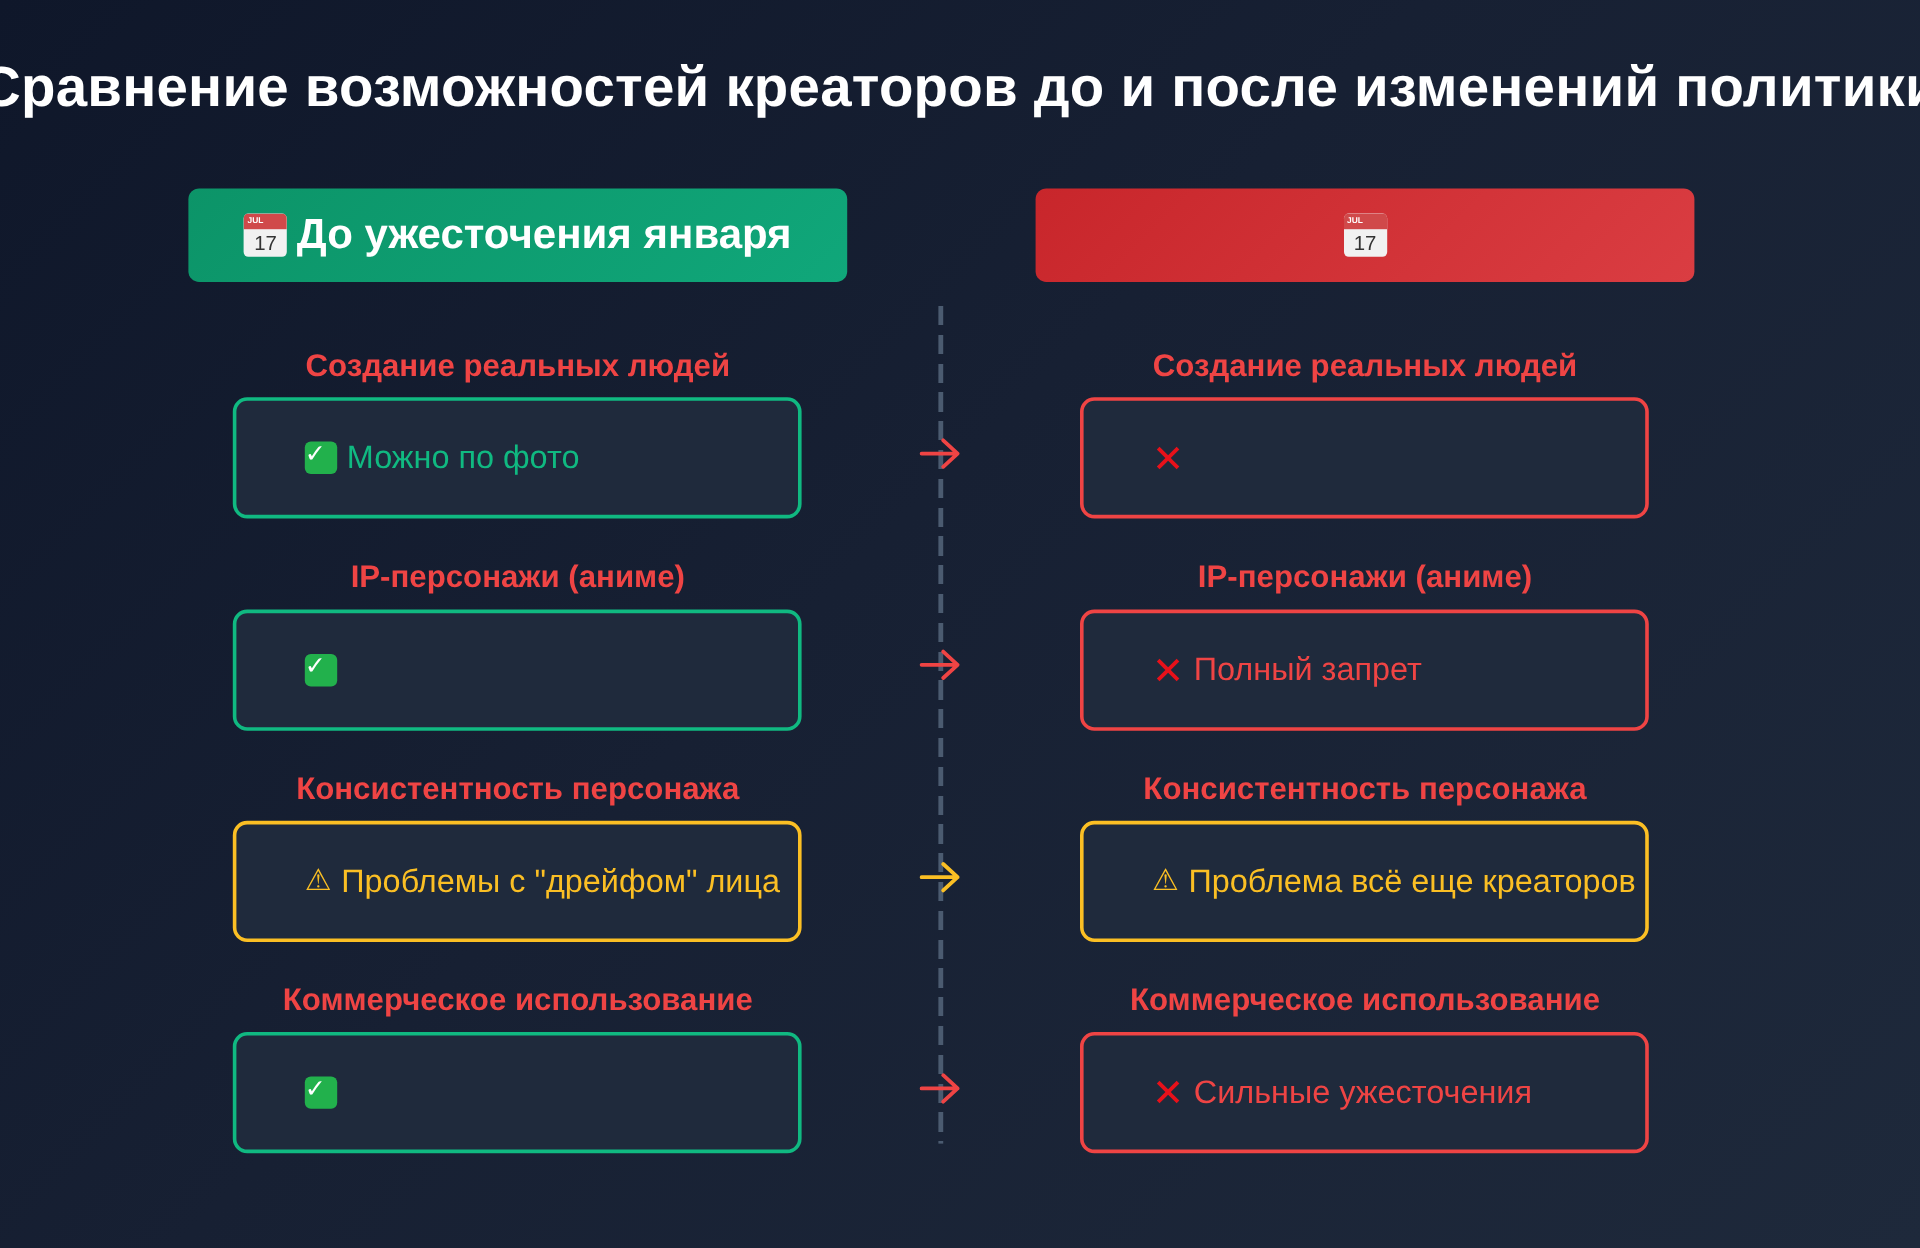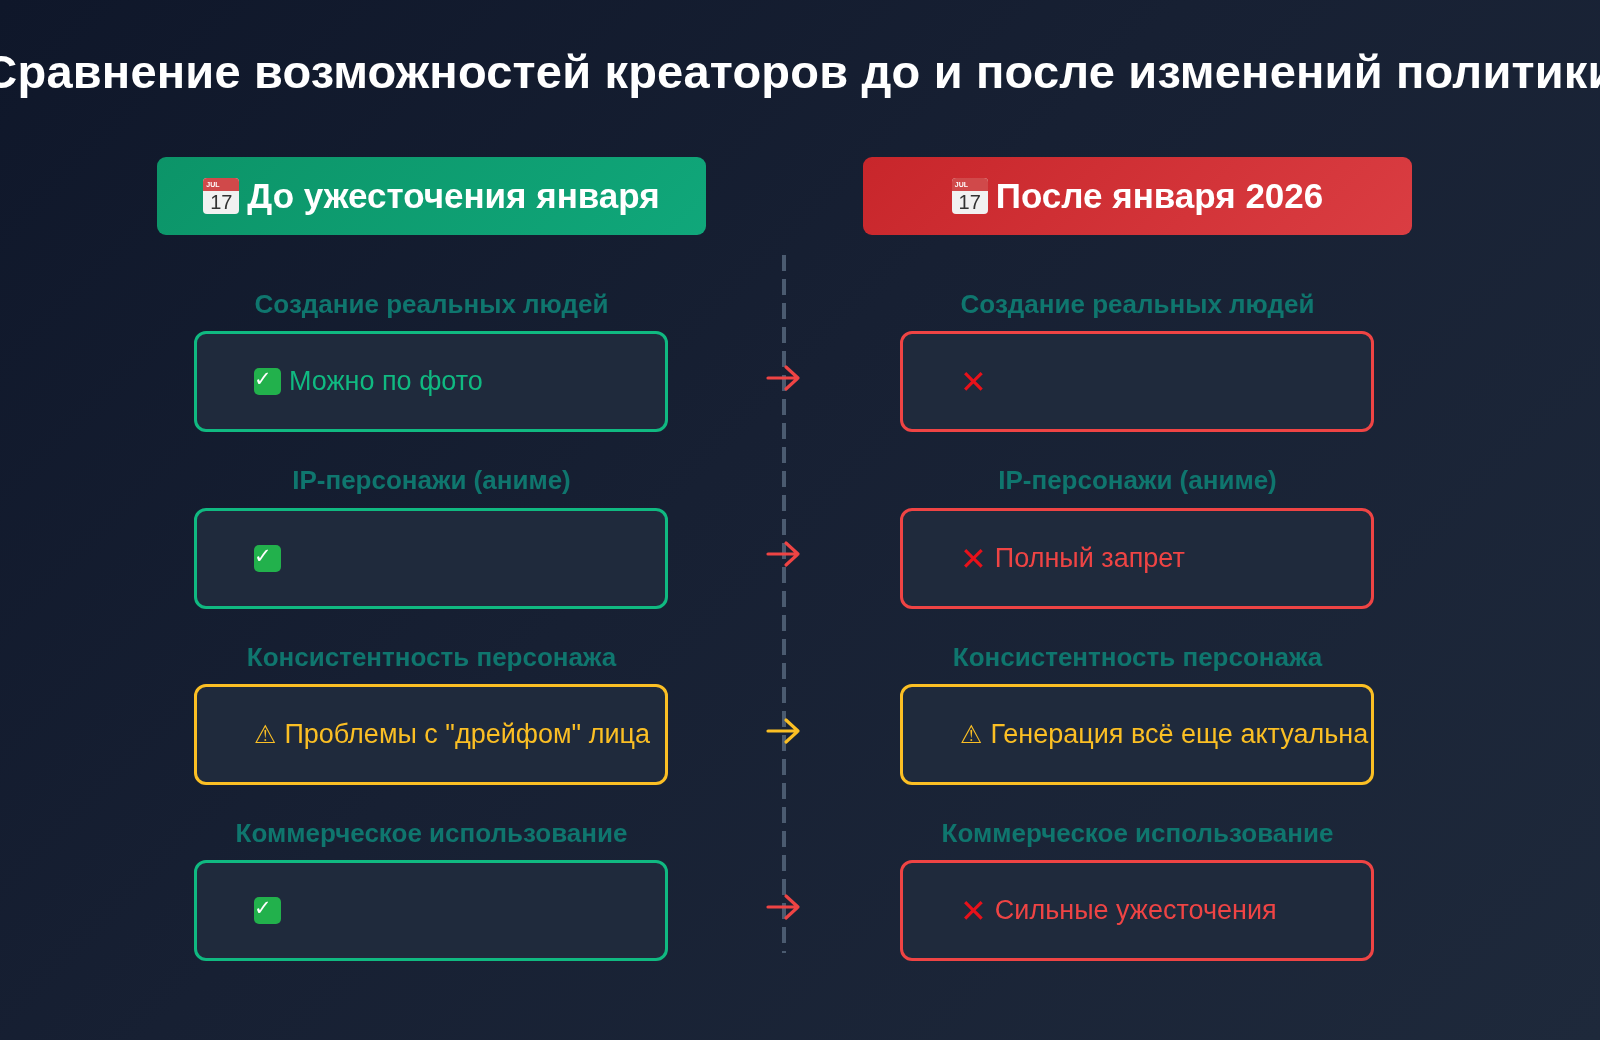--- a/index.html
+++ b/index.html
@@ -47,37 +47,37 @@
       overflow: hidden;
       flex: 0 0 auto;
     }
     .cal-icon .top {
       position: absolute; left: 0; right: 0; top: 0; height: 13px;
       background: #d0494a;
       font-size: 7px; color: #fff; font-weight: 700; line-height: 13px; padding-left: 3px;
     }
     .cal-icon .num {
       position: absolute; left: 0; right: 0; top: 13px; bottom: 0;
-      color: #333; font-size: 20px; font-weight: 400; text-align: center; line-height: 23px;
+      color: #333; font-size: 17px; font-weight: 400; text-align: center; line-height: 23px;
     }
     .divider {
       position: absolute;
       left: 782px;
       top: 255px;
       width: 4px;
       height: 698px;
       background: repeating-linear-gradient(to bottom, #4b5b70 0px, #4b5b70 16px, transparent 16px, transparent 24px);
     }
     .label {
       position: absolute;
       width: 549px;
       text-align: center;
       font-size: 26px;
       font-weight: 700;
-      color: #0f766e;
+      color: #ef4444;
       line-height: 30px;
     }
     .card {
       position: absolute;
       width: 474px;
       height: 101px;
       border-radius: 12px;
       border: 3.5px solid;
       background: #1f2a3c;
       display: flex;
@@ -116,21 +116,20 @@
     <span class="num">17</span>
   </span>
   <span>До ужесточения января</span>
 </div>
 
 <div class="col-header after">
   <span class="cal-icon">
     <span class="top">JUL</span>
     <span class="num">17</span>
   </span>
-  <span>После января 2026</span>
 </div>
 
 <div class="divider"></div>
 
 <div class="label" style="left:157px; top:289px;">Создание реальных людей</div>
 <div class="label" style="left:863px; top:289px;">Создание реальных людей</div>
 <div class="card green" style="left:194px; top:331px;">
   <span class="ico check-ico">✓</span>
   <span>Можно по фото</span>
 </div>
@@ -158,21 +157,21 @@
 <div class="label" style="left:863px; top:642px;">Консистентность персонажа</div>
 <div class="card yellow" style="left:194px; top:684px;">
   <span class="ico warn-ico">⚠</span>
   <span>Проблемы с "дрейфом" лица</span>
 </div>
 <svg class="arrow" style="top:716px;" viewBox="0 0 36 30">
   <path d="M2 15 H32 M20 4 L32 15 L20 26" fill="none" stroke="#fbbf24" stroke-width="3.2" stroke-linecap="round" stroke-linejoin="round"></path>
 </svg>
 <div class="card yellow" style="left:900px; top:684px;">
   <span class="ico warn-ico">⚠</span>
-  <span>Генерация всё еще актуальна</span>
+  <span>Проблема всё еще креаторов</span>
 </div>
 
 <div class="label" style="left:157px; top:818px;">Коммерческое использование</div>
 <div class="label" style="left:863px; top:818px;">Коммерческое использование</div>
 <div class="card green" style="left:194px; top:860px;">
   <span class="ico check-ico">✓</span>
 </div>
 <svg class="arrow" style="top:892px;" viewBox="0 0 36 30">
   <path d="M2 15 H32 M20 4 L32 15 L20 26" fill="none" stroke="#ef4444" stroke-width="3.2" stroke-linecap="round" stroke-linejoin="round"></path>
 </svg>

